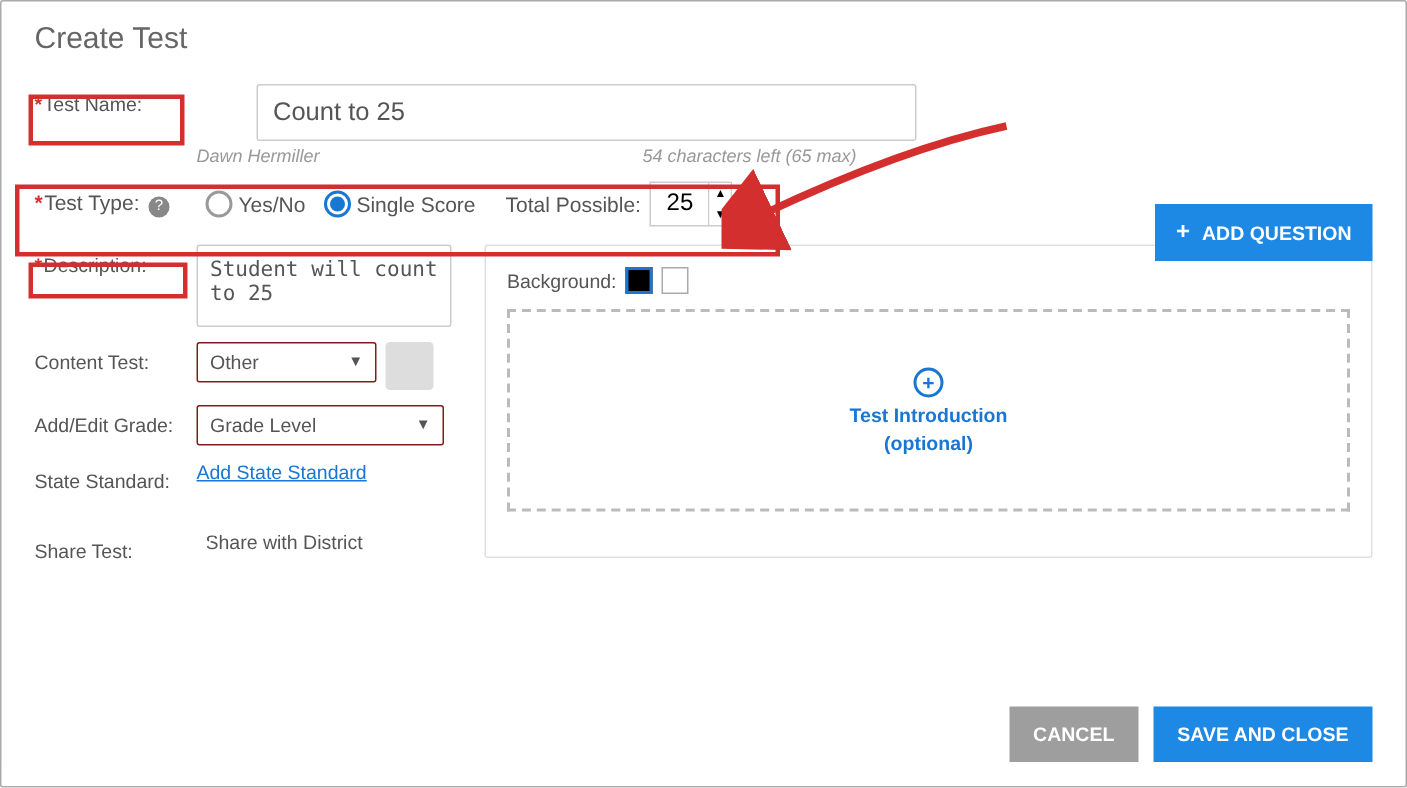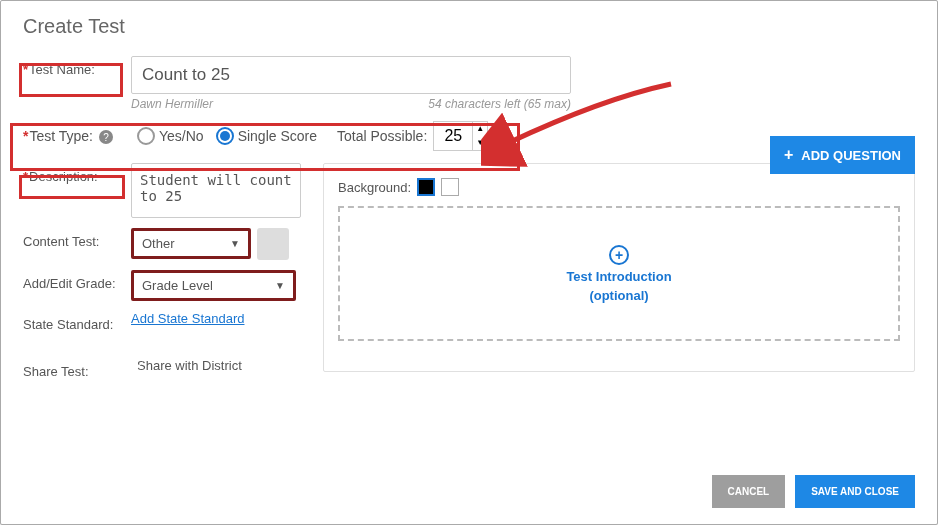--- a/index.html
+++ b/index.html
@@ -9,59 +9,59 @@
 
 .form-area { display: flex; }
 .left-col { width: 300px; }
 .right-col { flex: 1; }
 
 .row { display: flex; align-items: flex-start; margin-bottom: 10px; font-size: 13px; }
 .row-label { width: 108px; min-width: 108px; padding-top: 6px; color: #555; }
 .star { color: #d32f2f; font-weight: bold; margin-right: 1px; }
 .help-icon { display: inline-flex; align-items: center; justify-content: center; width: 14px; height: 14px; border-radius: 50%; background: #888; color: #fff; font-size: 10px; margin-left: 2px; }
 
-.text-input { border: 1px solid #ccc; border-radius: 2px; padding: 8px 10px; font-size: 17px; color: #555; width: 100%; }
+.text-input { border: 1px solid #ccc; border-radius: 2px; padding: 8px 10px; font-size: 17px; color: #555; width: 100%; margin-left: 40px; }
 .text-input.big { width: 440px; height: 38px; }
 .textarea { border: 1px solid #ccc; border-radius: 2px; padding: 8px; font-size: 14px; color: #555; width: 170px; height: 55px; resize: none; }
 
 .meta-row { display: flex; justify-content: space-between; width: 440px; font-size: 12px; font-style: italic; color: #999; margin-top: 3px; margin-bottom: 0; }
 
 .type-row { display: flex; align-items: center; gap: 6px; margin-bottom: 12px; }
 .radio-wrap { display: inline-flex; align-items: center; gap: 4px; margin-right: 6px; }
 .radio { appearance: none; width: 18px; height: 18px; border: 2px solid #1976d2; border-radius: 50%; position: relative; cursor: pointer; }
 .radio.unchecked { border-color: #999; }
 .radio.checked::after { content: ""; position: absolute; width: 10px; height: 10px; background: #1976d2; border-radius: 50%; top: 2px; left: 2px; }
 .total-label { margin-left: 8px; }
 .spinner { display: inline-flex; align-items: center; border: 1px solid #ccc; height: 30px; }
 .spinner input { border: none; width: 38px; text-align: center; font-size: 16px; outline: none; }
 .spinner-buttons { display: flex; flex-direction: column; border-left: 1px solid #ccc; }
 .spinner-buttons button { border: none; background: #fff; width: 14px; height: 14px; font-size: 8px; line-height: 8px; cursor: pointer; padding: 0; }
 
-.select { border: 3px solid #7f1d1d; border-radius: 2px; padding: 5px 8px; width: 120px; display: flex; align-items: center; justify-content: space-between; font-size: 13px; color: #555; cursor: pointer; background: #fff; }
+.select { border: 1px solid #7f1d1d; border-radius: 2px; padding: 5px 8px; width: 120px; display: flex; align-items: center; justify-content: space-between; font-size: 13px; color: #555; cursor: pointer; background: #fff; }
 .select.wide { width: 165px; }
 .square-btn { width: 32px; height: 32px; background: #ddd; border-radius: 3px; margin-left: 6px; border: none; cursor: pointer; }
 .caret { font-size: 10px; }
 
 .link { color: #1976d2; text-decoration: underline; cursor: pointer; }
 
 .checkbox { appearance: none; width: 18px; height: 18px; background: #1976d2; border-radius: 2px; position: relative; cursor: pointer; margin-right: 6px; vertical-align: middle; }
 .checkbox::after { content: "✓"; color: #fff; position: absolute; top: -1px; left: 3px; font-size: 13px; }
 
 .right-panel { border: 1px solid #e0e0e0; border-radius: 2px; padding: 14px 14px 30px 14px; position: relative; }
 .bg-row { display: flex; align-items: center; gap: 6px; font-size: 13px; margin-bottom: 10px; }
 .swatch { width: 18px; height: 18px; border: 1px solid #aaa; cursor: pointer; }
 .swatch.black { background: #000; border: 2px solid #1976d2; }
 .swatch.white { background: #fff; }
 
 .intro-box { border: 2px dashed #bbb; height: 135px; display: flex; flex-direction: column; align-items: center; justify-content: center; color: #1976d2; font-weight: bold; font-size: 13px; gap: 4px; cursor: pointer; }
 .intro-box .plus-circle { width: 20px; height: 20px; border: 2px solid #1976d2; border-radius: 50%; display: flex; align-items: center; justify-content: center; font-size: 14px; }
 
 .add-q-btn { position: absolute; right: 22px; top: 135px; background: #1e88e5; color: #fff; border: none; padding: 10px 14px; font-weight: bold; font-size: 13px; cursor: pointer; display: flex; align-items: center; gap: 8px; }
 .footer { position: absolute; bottom: 16px; right: 22px; display: flex; gap: 10px; }
-.btn { border: none; padding: 11px 16px; font-weight: bold; font-size: 10px; cursor: pointer; }
+.btn { border: none; padding: 11px 16px; font-weight: bold; font-size: 13px; cursor: pointer; }
 .btn-cancel { background: #9e9e9e; color: #fff; }
 .btn-save { background: #1e88e5; color: #fff; }
 
 
 .anno { position: absolute; border: 3px solid #d32f2f; pointer-events: none; }
 .anno1 { top: 62px; left: 18px; width: 104px; height: 34px; }
 .anno2 { top: 122px; left: 9px; width: 510px; height: 48px; }
 .anno3 { top: 174px; left: 18px; width: 106px; height: 24px; }
 
 .arrow-svg { position: absolute; top: 78px; left: 480px; pointer-events: none; }

